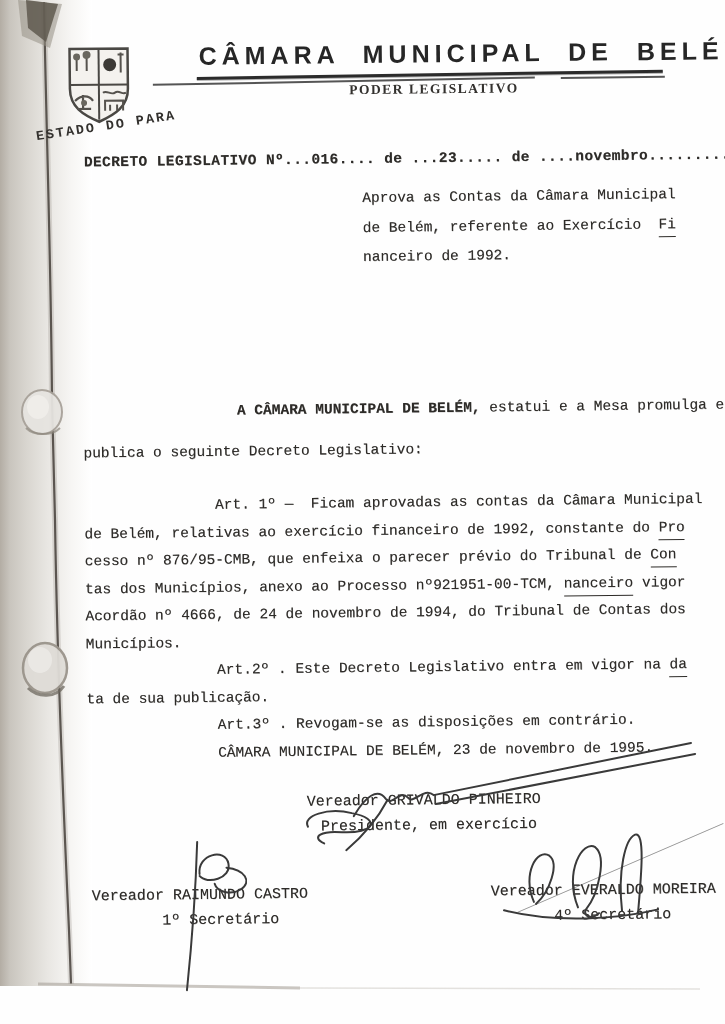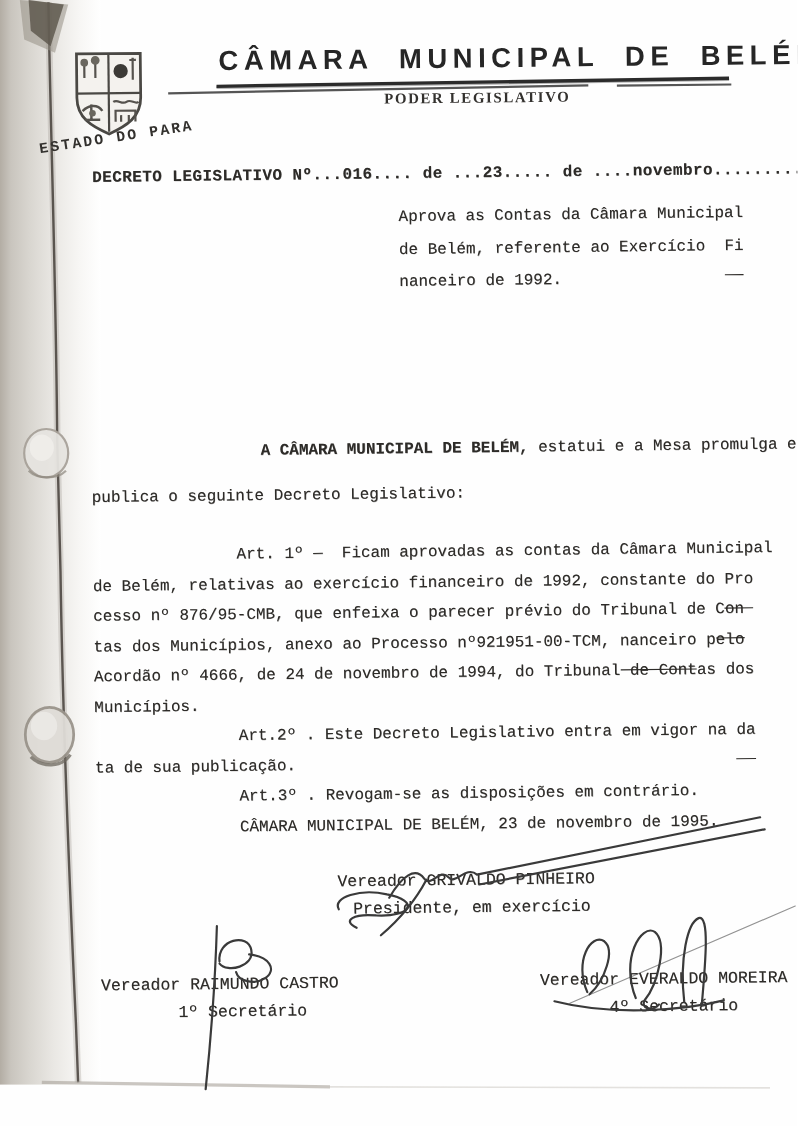--- a/index.html
+++ b/index.html
@@ -26,21 +26,21 @@
   .doc{position:absolute;left:0;top:0;width:725px;height:1024px;transform:rotate(-0.7deg);transform-origin:360px 500px;
        font-size:14.5px;line-height:27.5px;text-shadow:0.3px 0.3px 0.4px rgba(45,43,40,.45);}
   .tline{white-space:pre;}
   .num-line{position:absolute;left:88px;top:146px;font-weight:700;letter-spacing:.4px;}
   .ementa{position:absolute;left:366px;top:184px;line-height:29.5px;}
   .preamble1{position:absolute;left:238px;top:396px;}
   .preamble2{position:absolute;left:84px;top:437px;}
   .bold{font-weight:700;}
   .body-block{position:absolute;left:84px;top:490px;}
   .indent{padding-left:131px;}
-  .u{border-bottom:1.6px solid #2d2b28;padding-bottom:17px;}
+  .u{border-bottom:1.6px solid #2d2b28;padding-bottom:4px;}
   
   .sig-text{position:absolute;white-space:pre;font-size:15px;}
   .p-name{left:303px;top:788px;}
   .p-role{left:317px;top:813px;}
   .s1-name{left:87px;top:880px;}
   .s1-role{left:157px;top:905px;}
   .s4-name{left:486px;top:880px;}
   .s4-role{left:549px;top:905px;}
   .sig-svg{position:absolute;}
   .sig-svg path{fill:none;stroke:#3a3a3a;stroke-width:2;stroke-linecap:round;stroke-linejoin:round;}
@@ -111,21 +111,21 @@
       <div class="tline">nanceiro de 1992.</div>
     </div>
 
     <div class="tline preamble1"><span class="bold">A CÂMARA MUNICIPAL DE BELÉM,</span><span> estatui e a Mesa promulga e</span></div>
     <div class="tline preamble2">publica o seguinte Decreto Legislativo:</div>
 
     <div class="body-block">
       <div class="tline indent">Art. 1º —  Ficam aprovadas as contas da Câmara Municipal</div>
       <div class="tline"><span>de Belém, relativas ao exercício financeiro de 1992, constante do </span><span class="u">Pro</span></div>
       <div class="tline"><span>cesso nº 876/95-CMB, que enfeixa o parecer prévio do Tribunal de </span><span class="u">Con</span></div>
-      <div class="tline"><span>tas dos Municípios, anexo ao Processo nº921951-00-TCM, </span><span class="u">nanceiro</span><span> pelo</span></div>
+      <div class="tline"><span>tas dos Municípios, anexo ao Processo nº921951-00-TCM, </span><span class="u">nanceiro</span><span> vigor</span></div>
       <div class="tline">Acordão nº 4666, de 24 de novembro de 1994, do Tribunal de Contas dos</div>
       <div class="tline">Municípios.</div>
       <div class="tline indent"><span>Art.2º . Este Decreto Legislativo entra em vigor na </span><span class="u">da</span></div>
       <div class="tline">ta de sua publicação.</div>
       <div class="tline indent">Art.3º . Revogam-se as disposições em contrário.</div>
       <div class="tline indent">CÂMARA MUNICIPAL DE BELÉM, 23 de novembro de 1995.</div>
     </div>
 
     <div class="sig-text tline p-name">Vereador GRIVALDO PINHEIRO</div>
     <div class="sig-text tline p-role">Presidente, em exercício</div>

